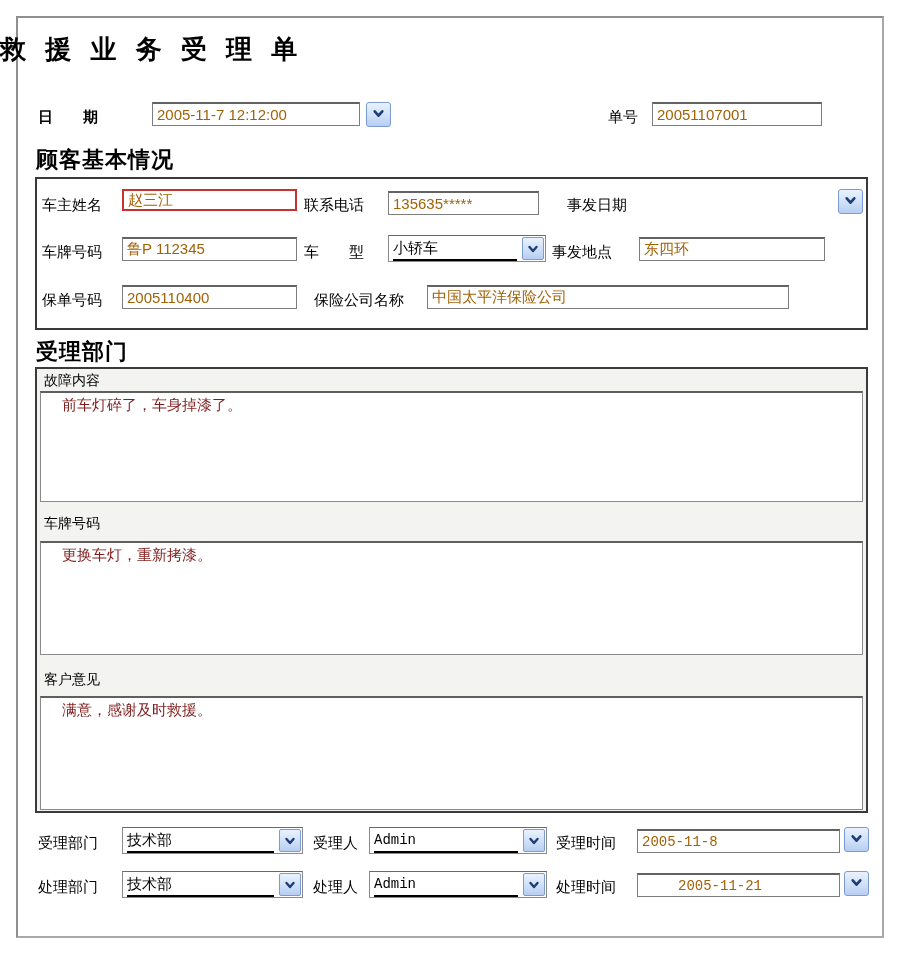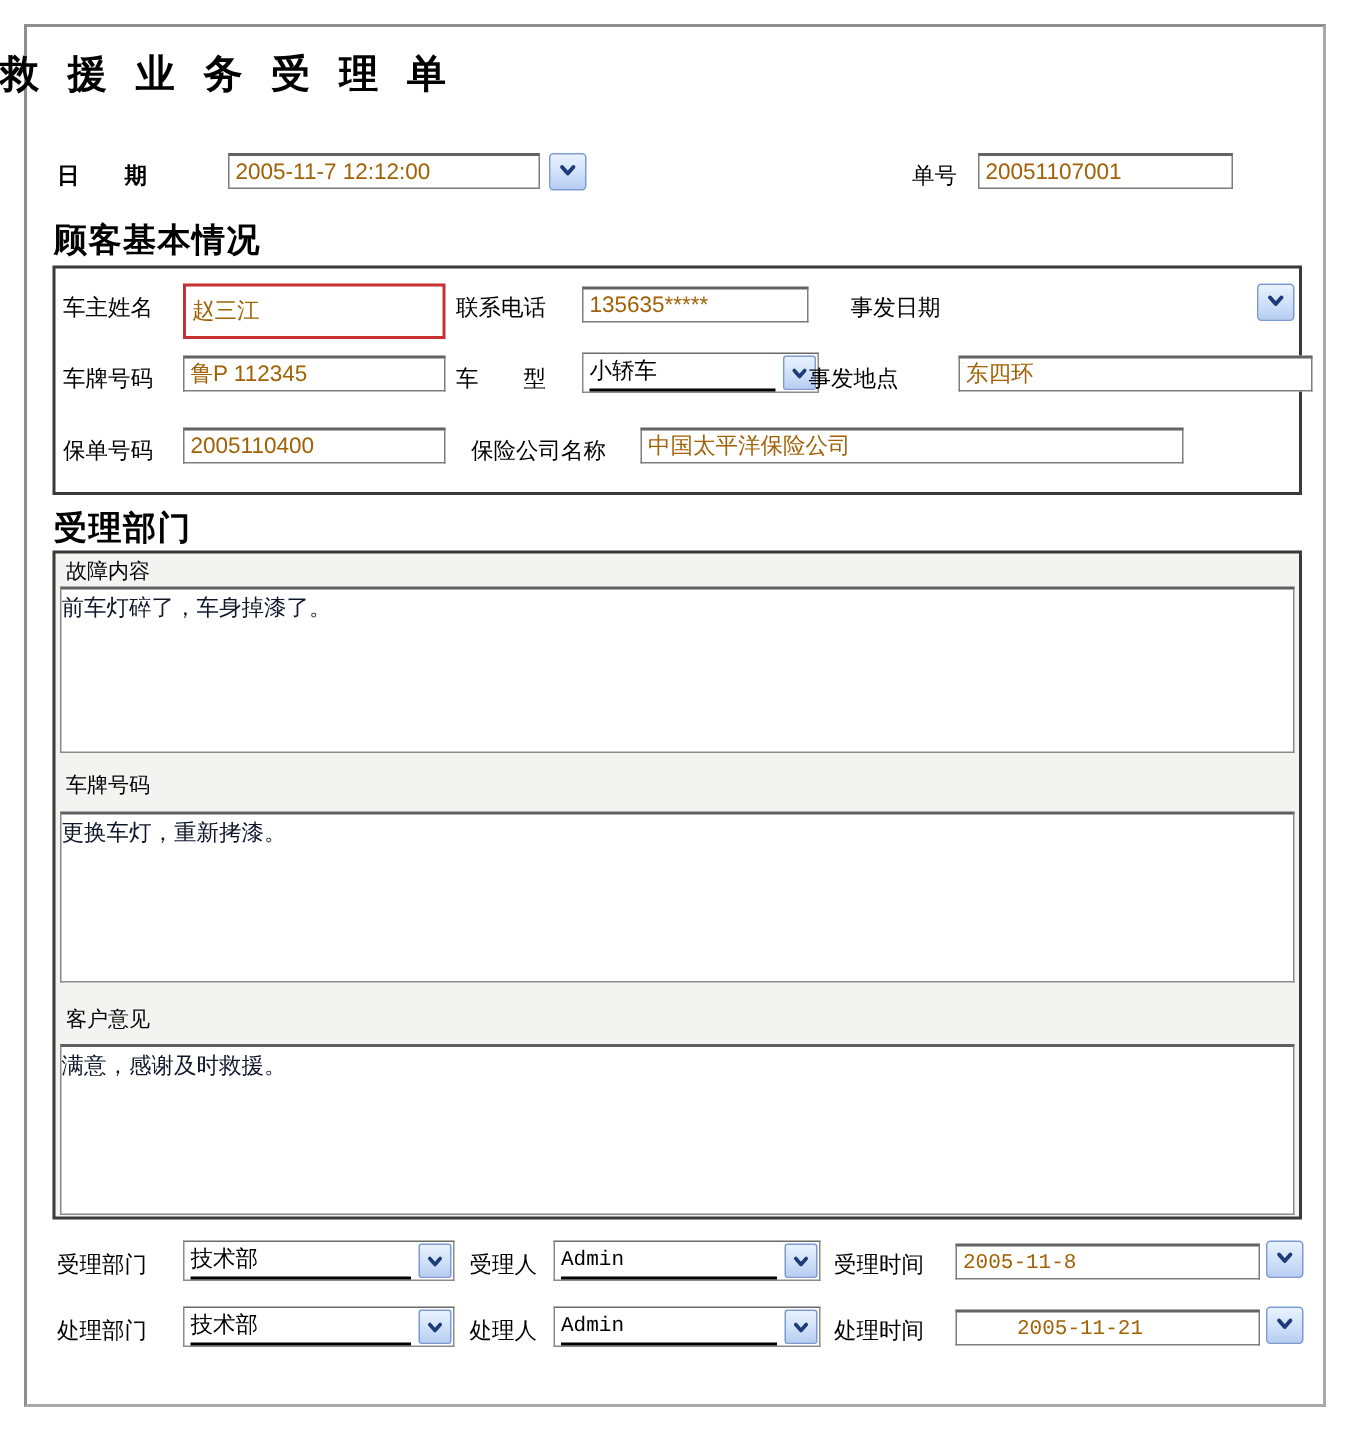--- a/index.html
+++ b/index.html
@@ -21,21 +21,21 @@
     position:absolute; height:24px; background:#fff; font-size:15px;
     border:1px solid #7d7d7d; border-top:2px solid #636363;
     padding:1px 4px; font-family:"Liberation Sans", sans-serif; color:#a16207;
   }
   .txt.red { border:2px solid #c63131; }
   .groupbox { position:absolute; border:2px solid #3a3a3a; background:#fff; }
   .groupbox.inner-gray { background:#f3f3f2; }
   .area {
     position:absolute; background:#fff; font-size:15px; resize:none;
     border:1px solid #8a8a8a; border-top:2px solid #5f5f5f;
-    padding:3px 0; font-family:"Liberation Sans", sans-serif; color:#0f172a;
+    padding:3px 21px; font-family:"Liberation Sans", sans-serif; color:#7f1d1d;
     overflow:hidden;
   }
   .ddbtn {
     position:absolute; width:25px; height:25px; cursor:pointer;
     background:linear-gradient(180deg,#e9f2fe 0%,#cfe0f8 55%,#b7cdf2 100%);
     border:1px solid #7c9bd2; border-radius:3px;
     display:flex; align-items:center; justify-content:center; padding:0;
   }
   .combo {
     position:absolute; height:27px; background:#fff;
@@ -72,21 +72,21 @@
         </svg>
     </span>
   </button>
   <div class="lbl" style="left:608px;top:108px;">单号</div>
   <input class="txt" style="left: 652px; top: 102px; width: 170px;" value="20051107001">
 
   <div class="heading" style="left:36px;top:145px;">顾客基本情况</div>
   <div class="groupbox" style="left:35px;top:177px;width:833px;height:153px;"></div>
 
   <div class="lbl" style="left:42px;top:196px;">车主姓名</div>
-  <input class="txt red" style="left: 122px; top: 189px; width: 175px; height: 37px;" value="赵三江">
+  <input class="txt red" style="left: 122px; top: 189px; width: 175px; height: 22px;" value="赵三江">
   <div class="lbl" style="left:304px;top:196px;">联系电话</div>
   <input class="txt" style="left: 388px; top: 191px; width: 151px;" value="135635*****">
   <div class="lbl" style="left:567px;top:196px;">事发日期</div>
   <button class="ddbtn" style="left:838px;top:189px;">
     <span>
       <svg width="13" height="13" viewBox="0 0 12 12">
           <path d="M2.5 4 L6 8 L9.5 4" fill="none" stroke="#1e3c78" stroke-width="2.4" stroke-linecap="round" stroke-linejoin="round"></path>
         </svg>
     </span>
   </button>
@@ -95,22 +95,22 @@
   <input class="txt" style="left: 122px; top: 237px; width: 175px;" value="鲁P 112345">
   <div class="lbl" style="left:304px;top:243px;">车　　型</div>
   <div class="combo" style="left:388px;top:235px;width:158px;">
     <span class="combo-text">小轿车</span>
     <span class="combo-btn">
       <svg width="12" height="12" viewBox="0 0 12 12">
           <path d="M2.5 4 L6 8 L9.5 4" fill="none" stroke="#1e3c78" stroke-width="2.4" stroke-linecap="round" stroke-linejoin="round"></path>
         </svg>
     </span>
   </div>
-  <div class="lbl" style="left:539px;top:243px;">事发地点</div>
-  <input class="txt" style="left: 639px; top: 237px; width: 236px;" value="东四环">
+  <div class="lbl" style="left:552px;top:243px;">事发地点</div>
+  <input class="txt" style="left: 639px; top: 237px; width: 186px;" value="东四环">
 
   <div class="lbl" style="left:42px;top:291px;">保单号码</div>
   <input class="txt" style="left: 122px; top: 285px; width: 175px;" value="2005110400">
   <div class="lbl" style="left:314px;top:291px;">保险公司名称</div>
   <input class="txt" style="left: 427px; top: 285px; width: 362px;" value="中国太平洋保险公司">
 
   <div class="heading" style="left:36px;top:337px;">受理部门</div>
   <div class="groupbox inner-gray" style="left:35px;top:367px;width:833px;height:446px;"></div>
 
   <div class="lbl" style="left:44px;top:372px;font-size:14px;">故障内容</div>

